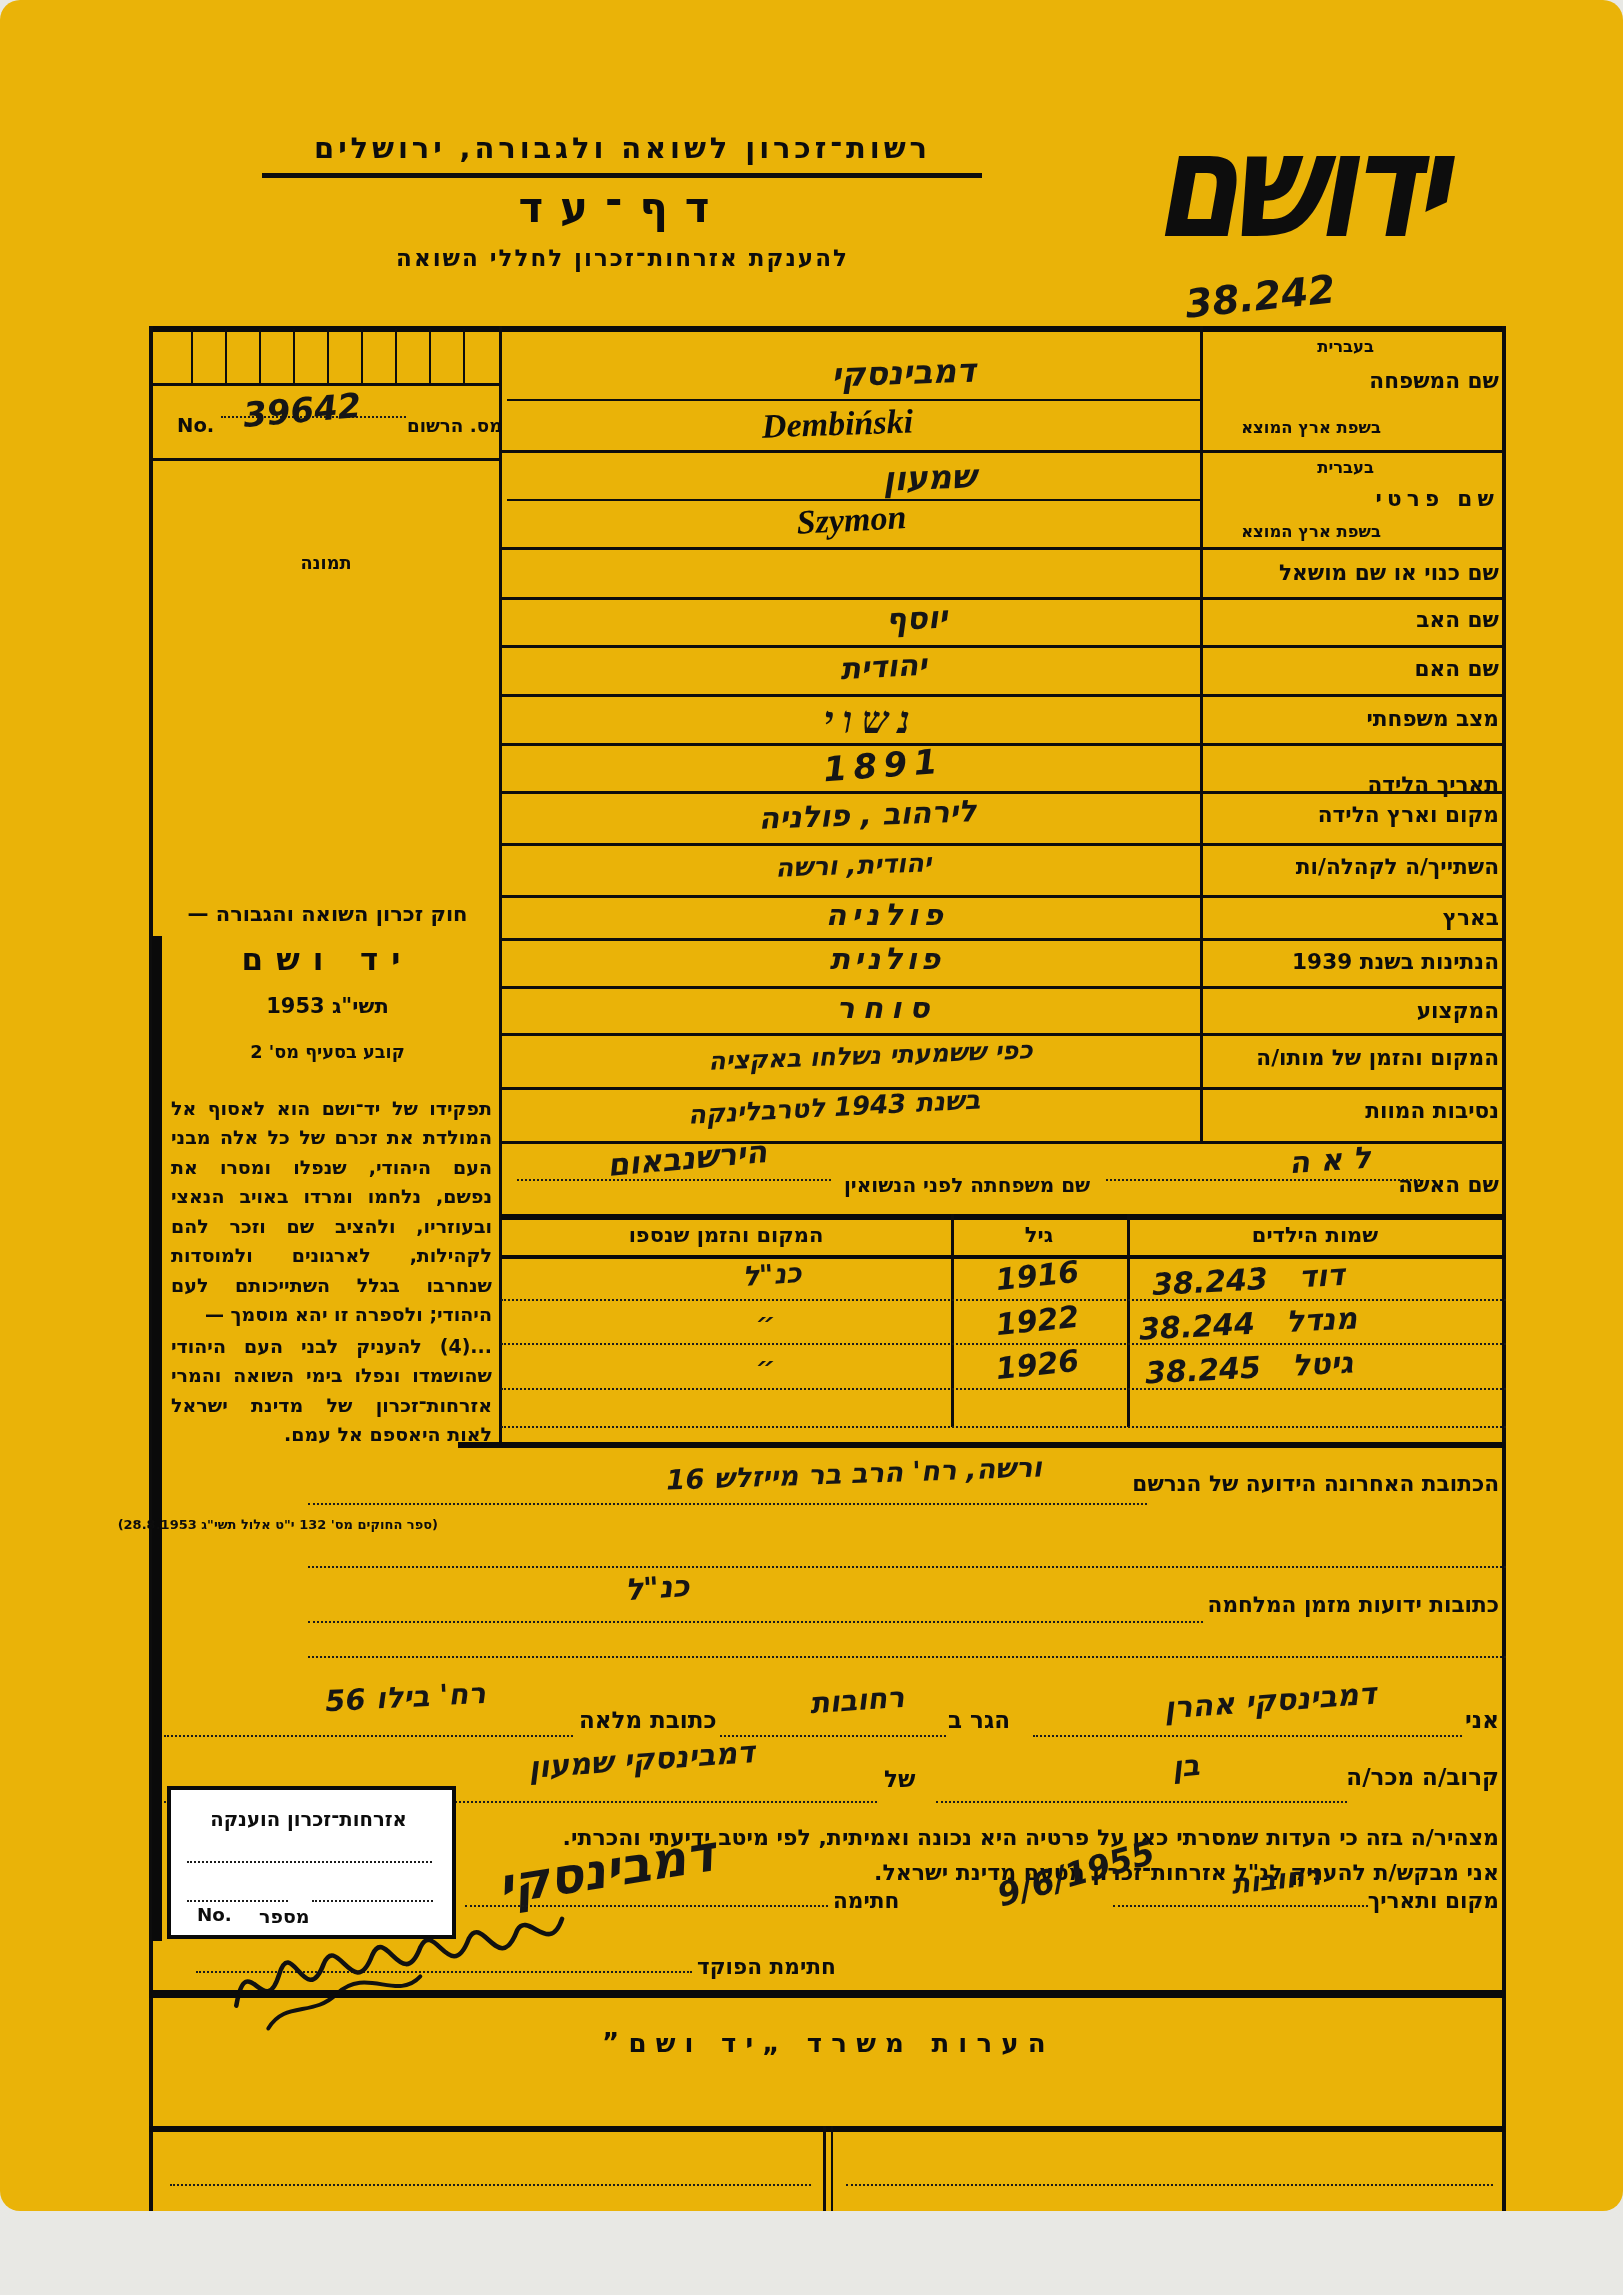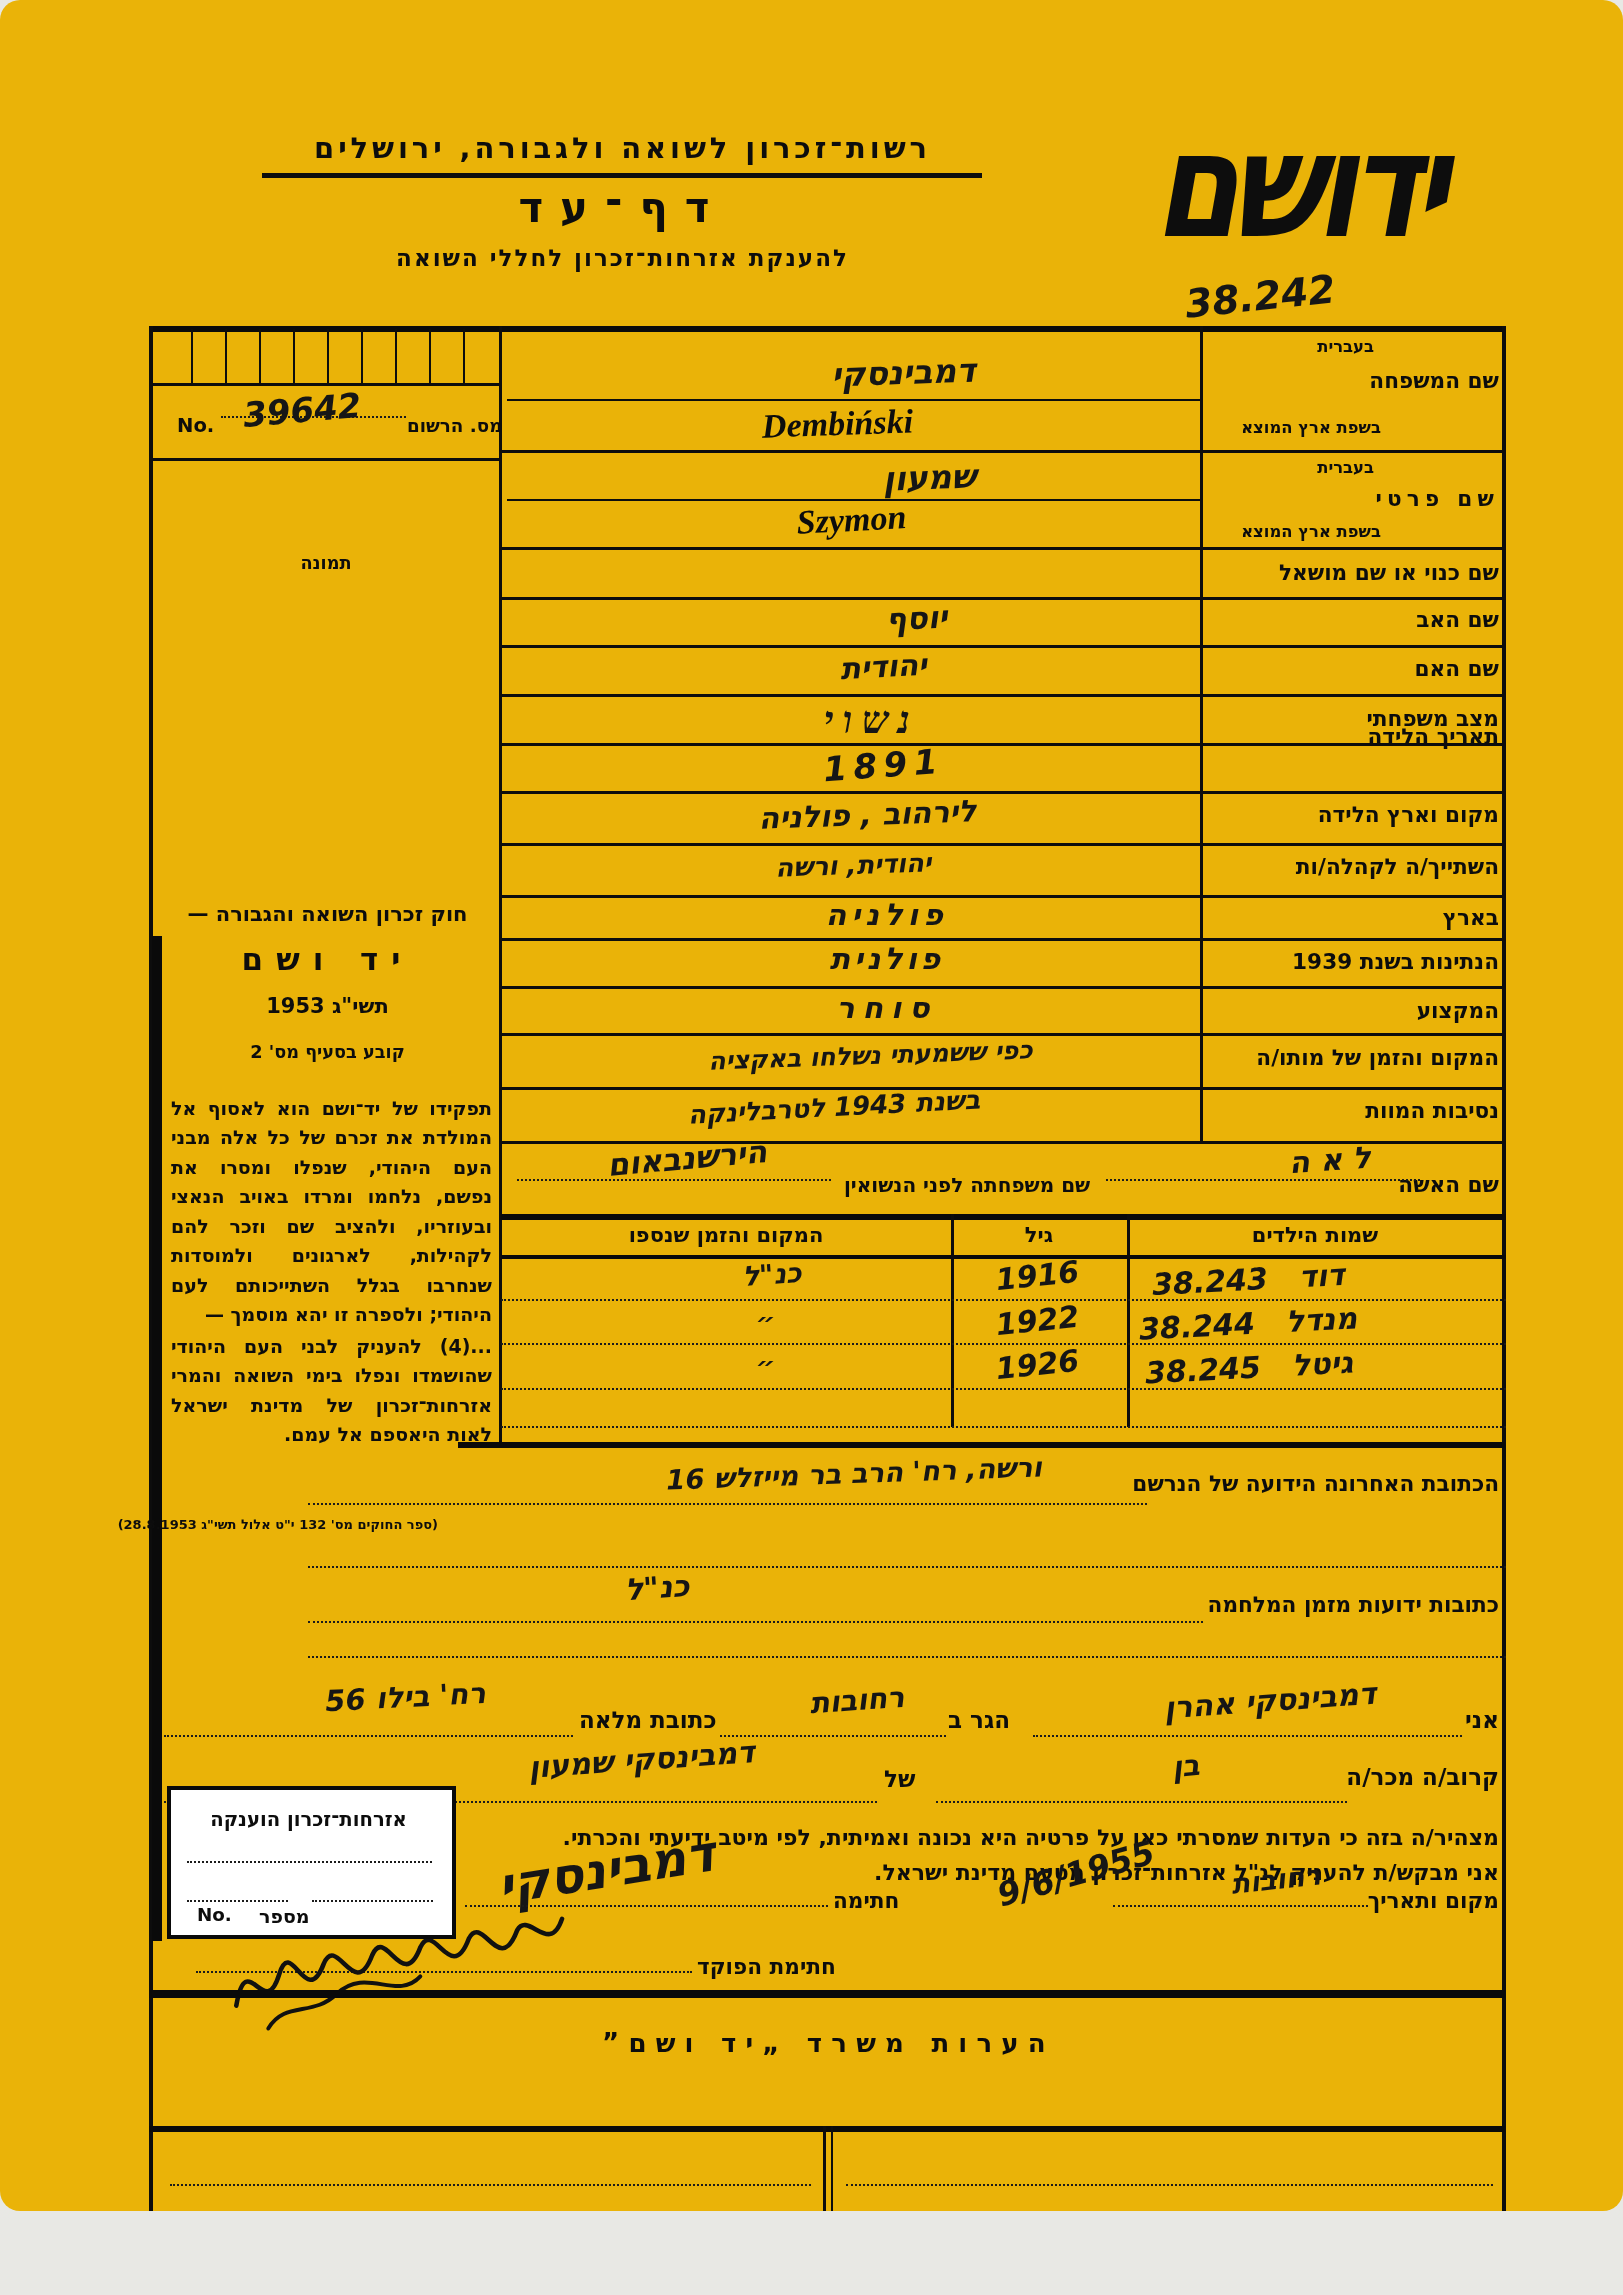--- a/index.html
+++ b/index.html
@@ -98,21 +98,21 @@
   <div class="hline" style="left:501px;top:645px;width:1005px;"></div>
 
   <div class="abs lbl rt" style="right:124px;top:656px;">שם האם</div>
   <div class="abs hw ctr" style="left:720px;top:649px;width:327px;font-size:30px;transform:rotate(-3deg);">יהודית</div>
   <div class="hline" style="left:501px;top:694px;width:1005px;"></div>
 
   <div class="abs lbl rt" style="right:124px;top:706px;">מצב משפחתי</div>
   <div class="abs hw ctr" style="left:708px;top:698px;width:327px;font-size:38px;letter-spacing:9.2px;font-family:Liberation Serif, serif;">נשוי</div>
   <div class="hline" style="left:501px;top:743px;width:1005px;"></div>
 
-  <div class="abs lbl rt" style="right:124px;top:724px;">תאריך הלידה</div>
+  <div class="abs lbl rt" style="right:124px;top:772px;">תאריך הלידה</div>
   <div class="abs hw ctr" style="left:720px;top:745px;width:327px;font-size:34px;letter-spacing:6.5px;transform:rotate(-4deg);">1891</div>
   <div class="hline" style="left:501px;top:791px;width:1005px;"></div>
 
   <div class="abs lbl rt" style="right:124px;top:802px;">מקום וארץ הלידה</div>
   <div class="abs hw ctr" style="left:622px;top:797px;width:491px;font-size:30px;transform:rotate(-2deg);">לירהוב , פולניה</div>
   <div class="hline" style="left:501px;top:843px;width:1005px;"></div>
 
   <div class="abs lbl rt" style="right:124px;top:854px;">השתייך/ה לקהלה/ות</div>
   <div class="abs hw ctr" style="left:641px;top:850px;width:425px;font-size:26px;transform:rotate(-2deg);">יהודית, ורשה</div>
   <div class="hline" style="left:501px;top:895px;width:1005px;"></div>

